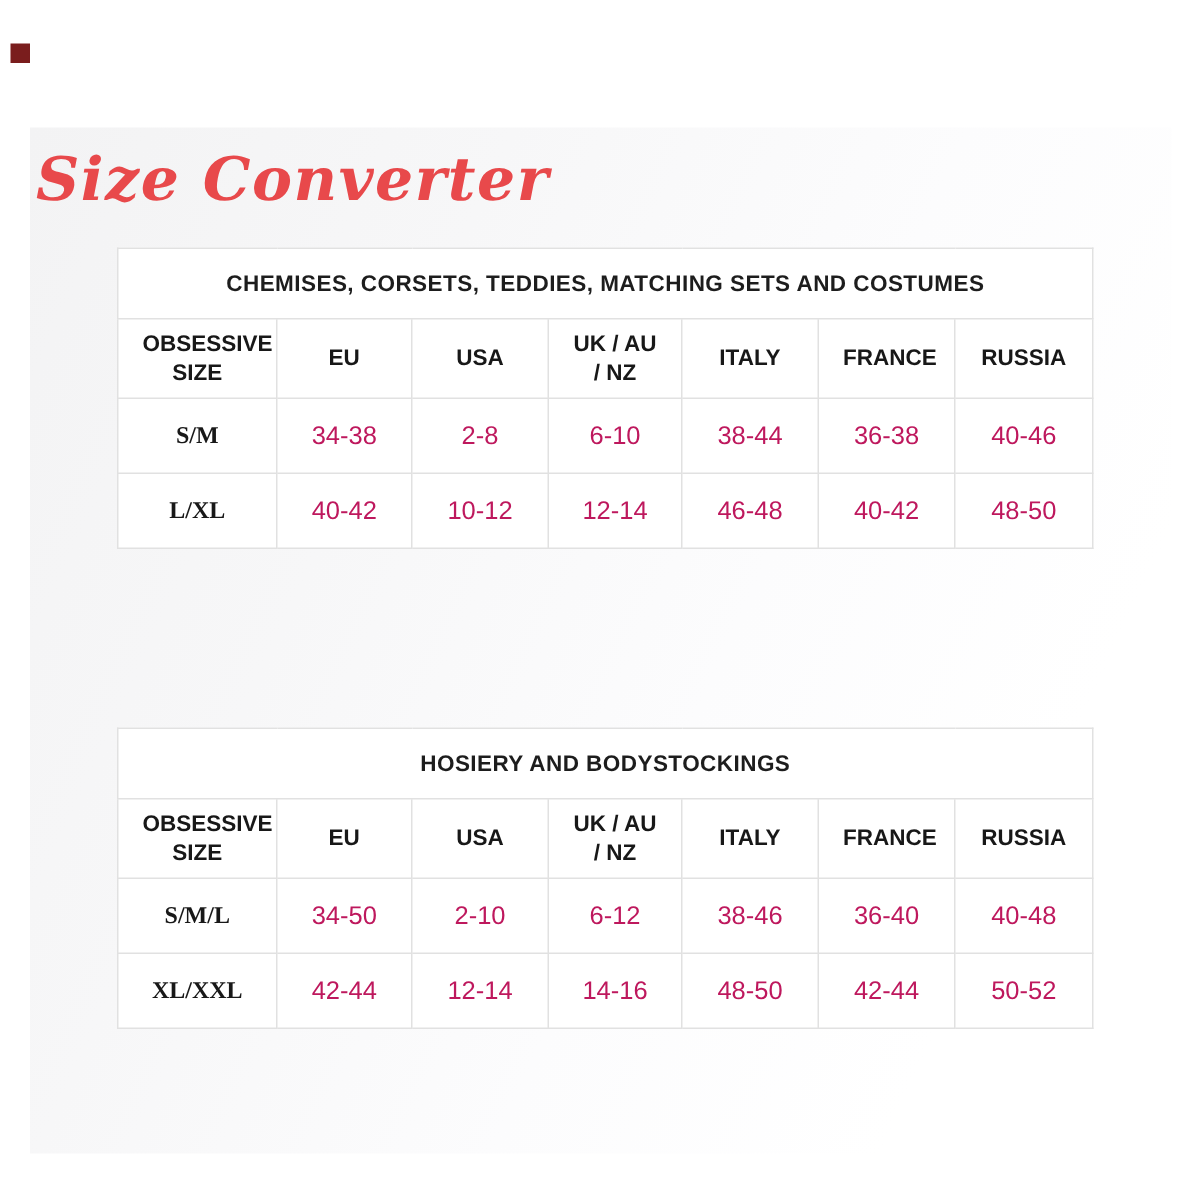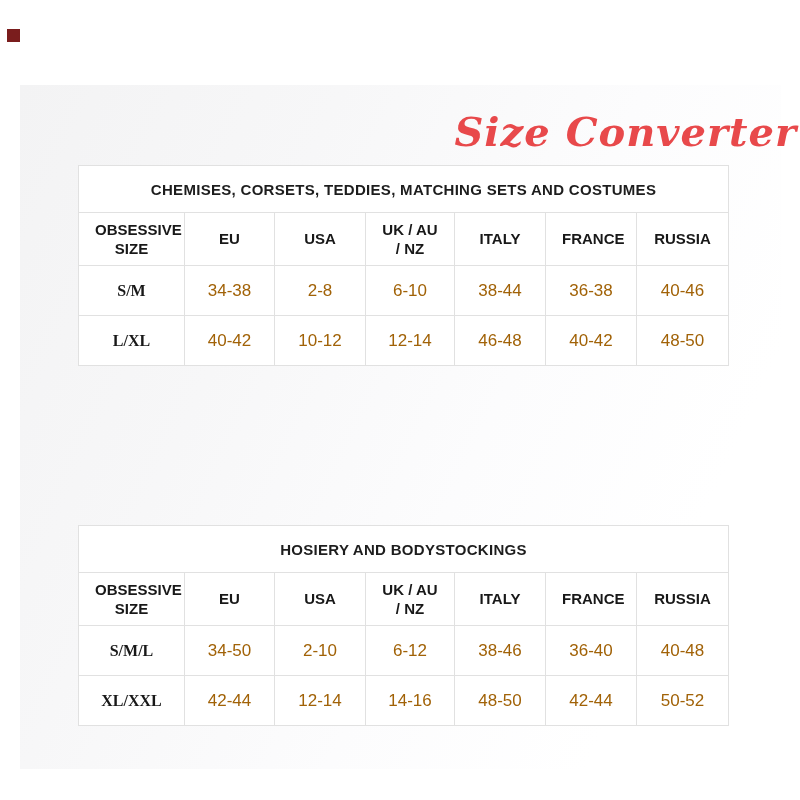--- a/index.html
+++ b/index.html
@@ -31,40 +31,40 @@
     top: 85px;
     width: 761px;
     height: 684px;
     background: linear-gradient(115deg, #f3f3f4 0%, #f7f7f8 30%, #fcfcfd 58%, #ffffff 82%);
   }
   .page-title {
     position: absolute;
     left: 0;
     top: 8px;
     width: 100%;
-    margin: 16px;
-    text-align: right;
+    margin: 4px;
+    text-align: left;
     font-family: "DejaVu Serif", cursive;
     font-style: italic;
     font-weight: 700;
     font-size: 40px;
     line-height: 1.15;
     letter-spacing: 1px;
     color: var(--accent, #e8494b);
   }
   table.size-table {
     position: absolute;
     left: 58px;
     width: 650px;
     border-collapse: collapse;
     background: #ffffff;
     table-layout: fixed;
   }
   #table-garments { top: 80px; }
-  #table-hosiery  { top: 400px; margin-top: 40px; }
+  #table-hosiery  { top: 400px; }
   table.size-table th, table.size-table td {
     border: 1px solid #e1e1e1;
     text-align: center;
     vertical-align: middle;
     padding: 2px 16px;
     color: #1d1d1d;
   }
   th.table-caption {
     height: 42px;
     font-size: 15px;
@@ -82,21 +82,21 @@
   tbody tr.table-row th {
     height: 45px;
     font-size: 16px;
     font-weight: bold;
     color: #181818;
     font-family: Liberation Serif, serif;
   }
   tbody tr.table-row td {
     font-size: 17px;
     font-weight: normal;
-    color: #a16207;
+    color: #be185d;
   }
 </style>
 </head>
 <body>
 
 <div class="page">
   <div class="logo-mark"></div>
   <div class="content-panel">
     <h1 class="page-title">Size Converter</h1>
     <div id="tables">

